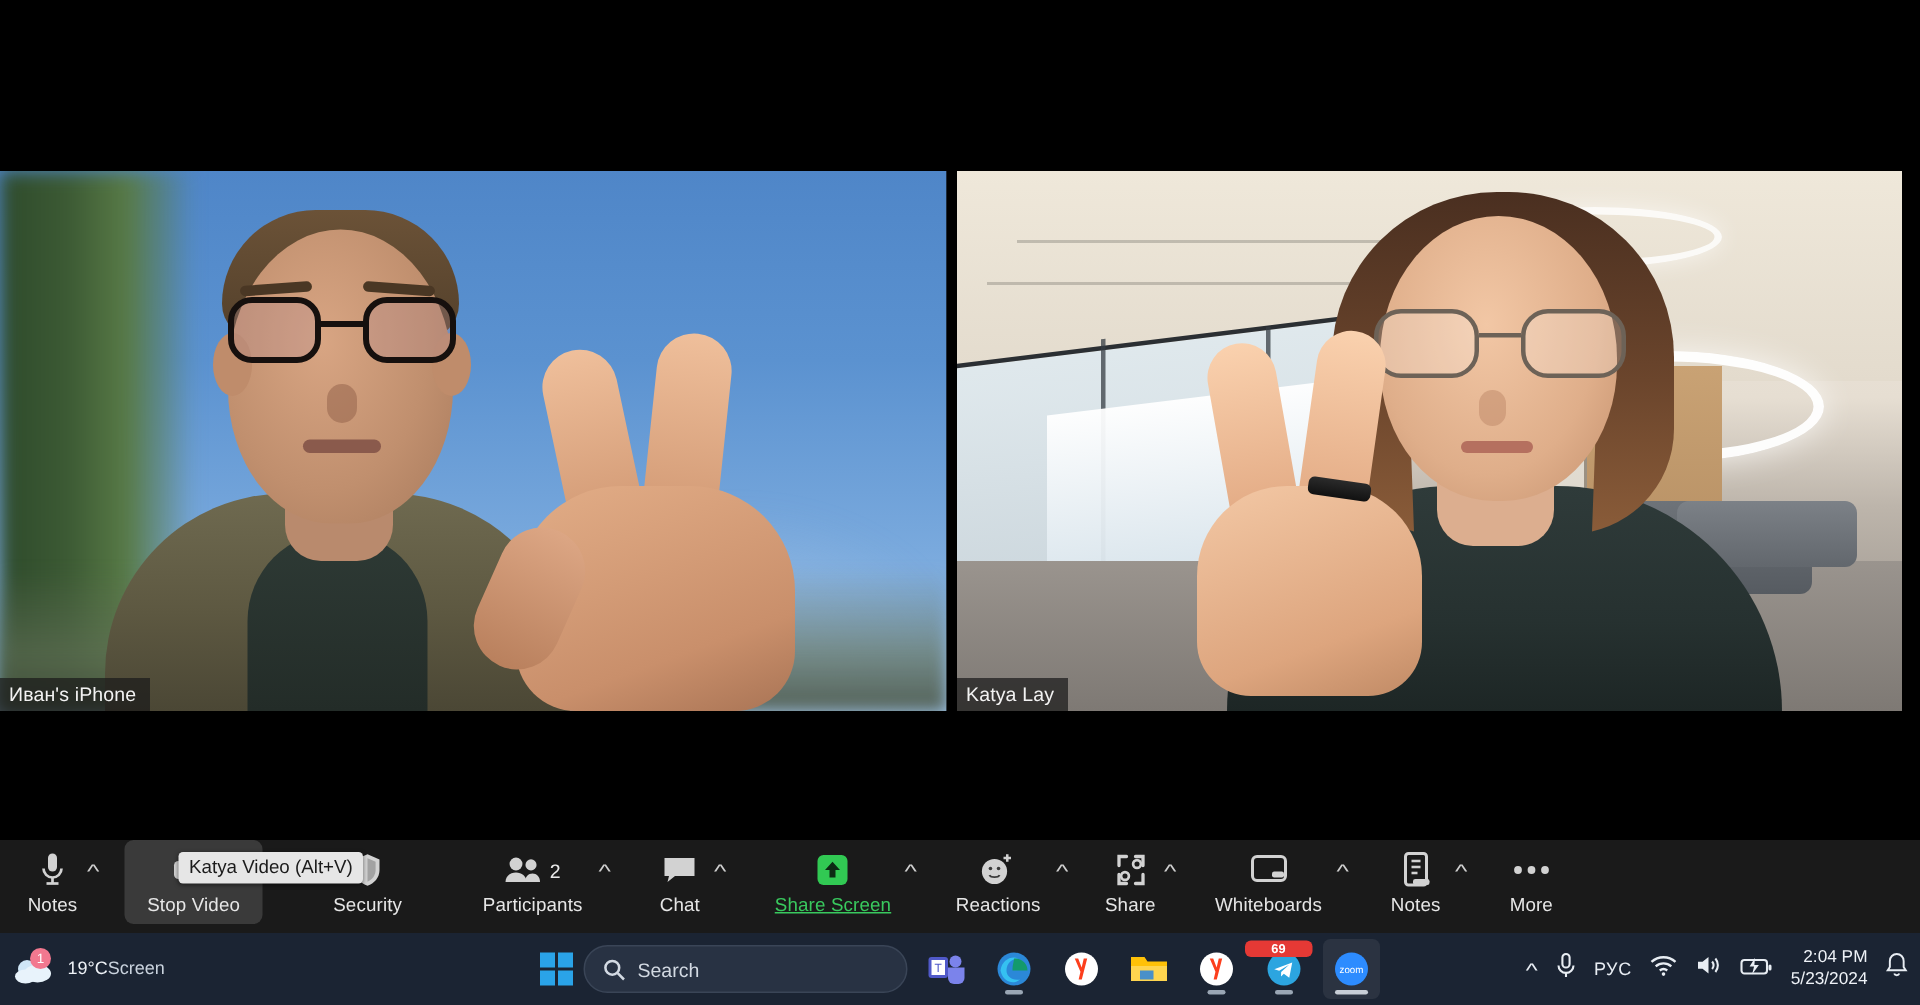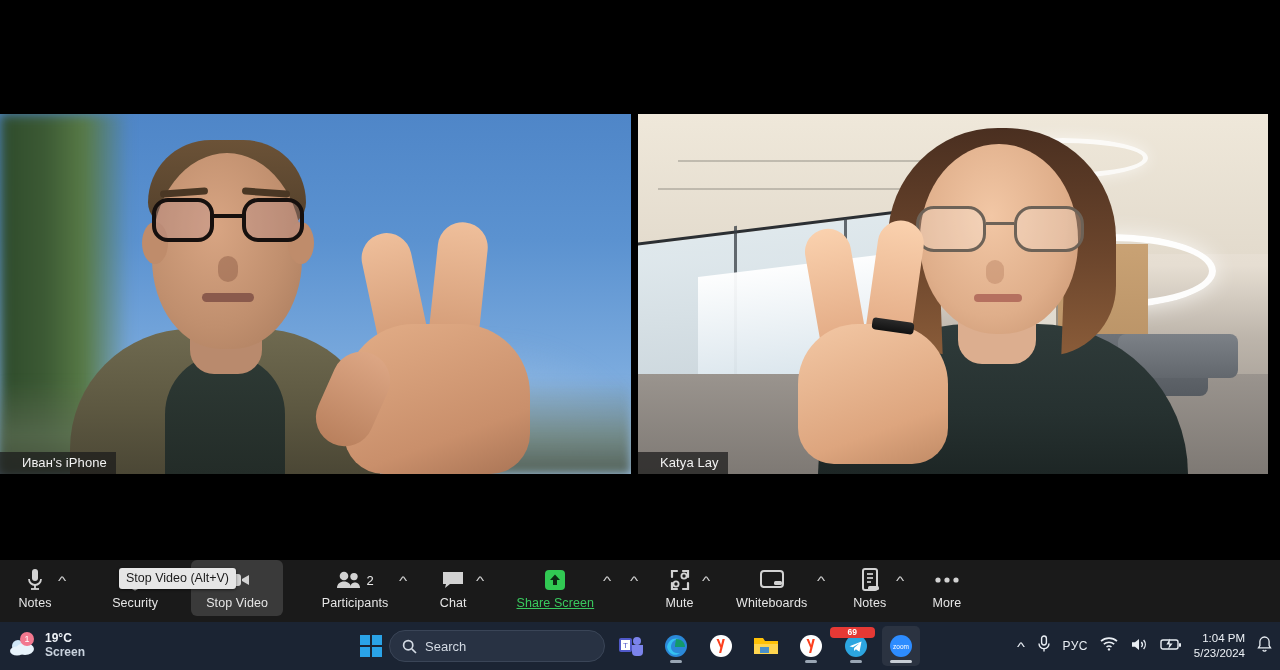--- a/index.html
+++ b/index.html
@@ -25,21 +25,21 @@
     position: absolute;
     top: 114px; height: 360px;
     overflow: hidden;
     background: #1b1b1b;
   }
   .tile.left  { left: 0px;   width: 631px; }
   .tile.right { left: 638px; width: 630px; }
 
   .tile-name {
     position: absolute; left: 0; bottom: 0;
-    padding: 3px 9px 4px 22px;
+    padding: 3px 9px 4px 6px;
     font-size: 13px; color: #f2f2f2;
     background: rgba(26,26,26,0.72);
     letter-spacing: .1px;
     white-space: nowrap;
     z-index: 6;
   }
   .tile.right .tile-name { left: 0; text-align: right; }
 
   
   .scene { position: absolute; inset: 0; }
@@ -274,21 +274,21 @@
   .taskbar {
     position: absolute; left: 0; top: 622px;
     width: 1280px; height: 48px;
     background: #1b2433;
     display: flex; align-items: center;
   }
   .weather {
     display:flex; align-items:center; gap:7px;
     padding-left: 8px; height: 40px;
   }
-  .weather-txt { display:flex; flex-direction:column; line-height:1.15;font-weight:bold; }
+  .weather-txt { display:flex; line-height:1.15; }
   .weather-txt span { font-size: 12px; color:#eef2f7; }
   .weather-txt span.sub { color:#c9d2dd; }
   .tb-center {
     position:absolute; left: 50%; transform: translateX(-50%);
     display:flex; align-items:center; gap: 7px;
   }
   .winlogo { width:22px; height:22px; display:grid; grid-template-columns:1fr 1fr; grid-gap:2px; }
   .winlogo i { background:#2aa3e8; display:block; }
   .searchbox {
     width: 216px; height: 32px; border-radius: 16px;
@@ -413,38 +413,38 @@
               <path d="M3 11a6 6 0 0 0 12 0" stroke="#d2d2d2" stroke-width="1.8" fill="none"></path>
               <line x1="9" y1="17" x2="9" y2="21" stroke="#d2d2d2" stroke-width="1.8"></line>
               <line x1="5" y1="21" x2="13" y2="21" stroke="#d2d2d2" stroke-width="1.8"></line>
             </svg>
         </div>
         <div class="tb-label">Notes</div>
       </div>
       <div class="caret">^</div>
     </div>
 
+    <div class="tb-item hovered" style="width:92px;margin-left:18px;">
+      <div class="tb-icon">
+        <svg width="28" height="20" viewBox="0 0 28 20">
+            <rect x="1" y="4" width="17" height="12" rx="3" fill="#d2d2d2"></rect>
+            <path d="M19 9l7-4v10l-7-4z" fill="#d2d2d2"></path>
+          </svg>
+      </div>
+      <div class="tb-label">Stop Video</div>
+    </div>
+
     <div class="tb-item" style="width:76px;margin-left:32px;">
       <div class="tb-icon">
         <svg width="20" height="24" viewBox="0 0 20 24">
             <path d="M10 1.5 18 5v7c0 5.2-3.6 9-8 10.5C5.6 21 2 17.2 2 12V5z" fill="#d2d2d2"></path>
             <path d="M10 4.2 15.4 6.5V12c0 3.6-2.3 6.5-5.4 7.8z" fill="#4a4a4a" opacity=".35"></path>
           </svg>
       </div>
       <div class="tb-label">Security</div>
-    </div>
-
-    <div class="tb-item hovered" style="width:92px;margin-left:18px;">
-      <div class="tb-icon">
-        <svg width="28" height="20" viewBox="0 0 28 20">
-            <rect x="1" y="4" width="17" height="12" rx="3" fill="#d2d2d2"></rect>
-            <path d="M19 9l7-4v10l-7-4z" fill="#d2d2d2"></path>
-          </svg>
-      </div>
-      <div class="tb-label">Stop Video</div>
     </div>
 
     <div style="display:flex;align-items:flex-start;margin-left:30px;">
       <div class="tb-item" style="width:84px;">
         <div class="tb-icon" style="align-items:center;">
           <svg width="26" height="18" viewBox="0 0 26 18">
               <circle cx="8" cy="5" r="4.3" fill="#d2d2d2"></circle>
               <circle cx="18" cy="5.6" r="3.7" fill="#d2d2d2"></circle>
               <path d="M1 17c0-4 3.2-6.4 7-6.4S15 13 15 17z" fill="#d2d2d2"></path>
               <path d="M14 17c0-3.5 2.3-5.6 5-5.6S24 13.5 24 17z" fill="#d2d2d2"></path>
@@ -476,33 +476,45 @@
               <path d="M12 5.5l5 5.5h-3v5h-4v-5H7z" fill="#0d2a14"></path>
             </svg>
         </div>
         <div class="tb-label">Share Screen</div>
       </div>
       <div class="caret">^</div>
     </div>
 
 
     <div style="display:flex;align-items:flex-start;margin-left:18px;">
+      <div class="tb-item" style="width:74px;">
+        <div class="tb-icon">
+          <svg width="24" height="24" viewBox="0 0 24 24">
+              <circle cx="10" cy="13" r="8.4" fill="#d2d2d2"></circle>
+              <circle cx="7.3" cy="11" r="1.2" fill="#3a3a3a"></circle>
+              <circle cx="12.7" cy="11" r="1.2" fill="#3a3a3a"></circle>
+              <path d="M6.6 15.4c1 1.8 5.8 1.8 6.8 0" stroke="#3a3a3a" stroke-width="1.3" fill="none"></path>
+              <path d="M18.5 1.5v5M16 4h5" stroke="#d2d2d2" stroke-width="1.7"></path>
+            </svg>
+        </div>
+        <div class="tb-label">Reactions</div>
+      </div>
       <div class="caret">^</div>
     </div>
 
     <div style="display:flex;align-items:flex-start;margin-left:22px;">
       <div class="tb-item" style="width:40px;">
         <div class="tb-icon">
           <svg width="24" height="22" viewBox="0 0 24 22">
               <path d="M9 2H4v6M4 14v6h5M15 2h5v6M20 14v6h-5" stroke="#d2d2d2" stroke-width="2.2" fill="none" stroke-linecap="round"></path>
               <circle cx="16" cy="7" r="2.6" fill="none" stroke="#d2d2d2" stroke-width="1.8"></circle>
               <circle cx="8" cy="15" r="2.6" fill="none" stroke="#d2d2d2" stroke-width="1.8"></circle>
             </svg>
         </div>
-        <div class="tb-label">Mute</div>
+        <div class="tb-label">Share</div>
       </div>
       <div class="caret">^</div>
     </div>
 
     <div style="display:flex;align-items:flex-start;margin-left:20px;">
       <div class="tb-item" style="width:86px;">
         <div class="tb-icon">
           <svg width="26" height="22" viewBox="0 0 26 22">
               <rect x="2" y="2" width="22" height="16" rx="3" fill="none" stroke="#d2d2d2" stroke-width="2"></rect>
               <rect x="15" y="12" width="8" height="4" rx="1.5" fill="#d2d2d2"></rect>
@@ -535,21 +547,21 @@
             <circle cx="4" cy="4" r="2.6" fill="#d2d2d2"></circle>
             <circle cx="13" cy="4" r="2.6" fill="#d2d2d2"></circle>
             <circle cx="22" cy="4" r="2.6" fill="#d2d2d2"></circle>
           </svg>
       </div>
       <div class="tb-label">More</div>
     </div>
 
   </div>
 
-  <div class="tooltip">Stop Video (Alt+V)</div>
+  <div class="tooltip">Katya Video (Alt+V)</div>
 
   <div class="taskbar">
 
     <div class="weather">
       <div style="position:relative;width:30px;height:26px;">
         <svg width="30" height="26" viewBox="0 0 30 26">
           <circle cx="10" cy="13" r="6" fill="#cfe6f7"></circle>
           <ellipse cx="17" cy="16" rx="9" ry="6" fill="#e8f3fb"></ellipse>
           <ellipse cx="9" cy="18" rx="7" ry="4.6" fill="#e8f3fb"></ellipse>
         </svg>
@@ -657,21 +669,21 @@
           </svg>
       </div>
       <div>
         <svg width="22" height="14" viewBox="0 0 22 14">
             <rect x="1" y="3" width="17" height="9" rx="2" fill="none" stroke="#e8edf3" stroke-width="1.4"></rect>
             <rect x="19" y="6" width="2" height="4" rx="1" fill="#e8edf3"></rect>
             <path d="M10 1.5 6.4 7.4h3L8 12.6 12.6 6.4h-3z" fill="#e8edf3"></path>
           </svg>
       </div>
       <div class="clock">
-        <span>1:04 PM</span>
+        <span>2:04 PM</span>
         <span>5/23/2024</span>
       </div>
       <div>
         <svg width="15" height="17" viewBox="0 0 15 17">
             <path d="M7.5 1a4.6 4.6 0 0 1 4.6 4.6v4l1.4 2.2H1.5L2.9 9.6v-4A4.6 4.6 0 0 1 7.5 1z" fill="none" stroke="#e8edf3" stroke-width="1.3"></path>
             <path d="M5.8 14a1.8 1.8 0 0 0 3.4 0" fill="none" stroke="#e8edf3" stroke-width="1.3"></path>
           </svg>
       </div>
     </div>
   </div>

